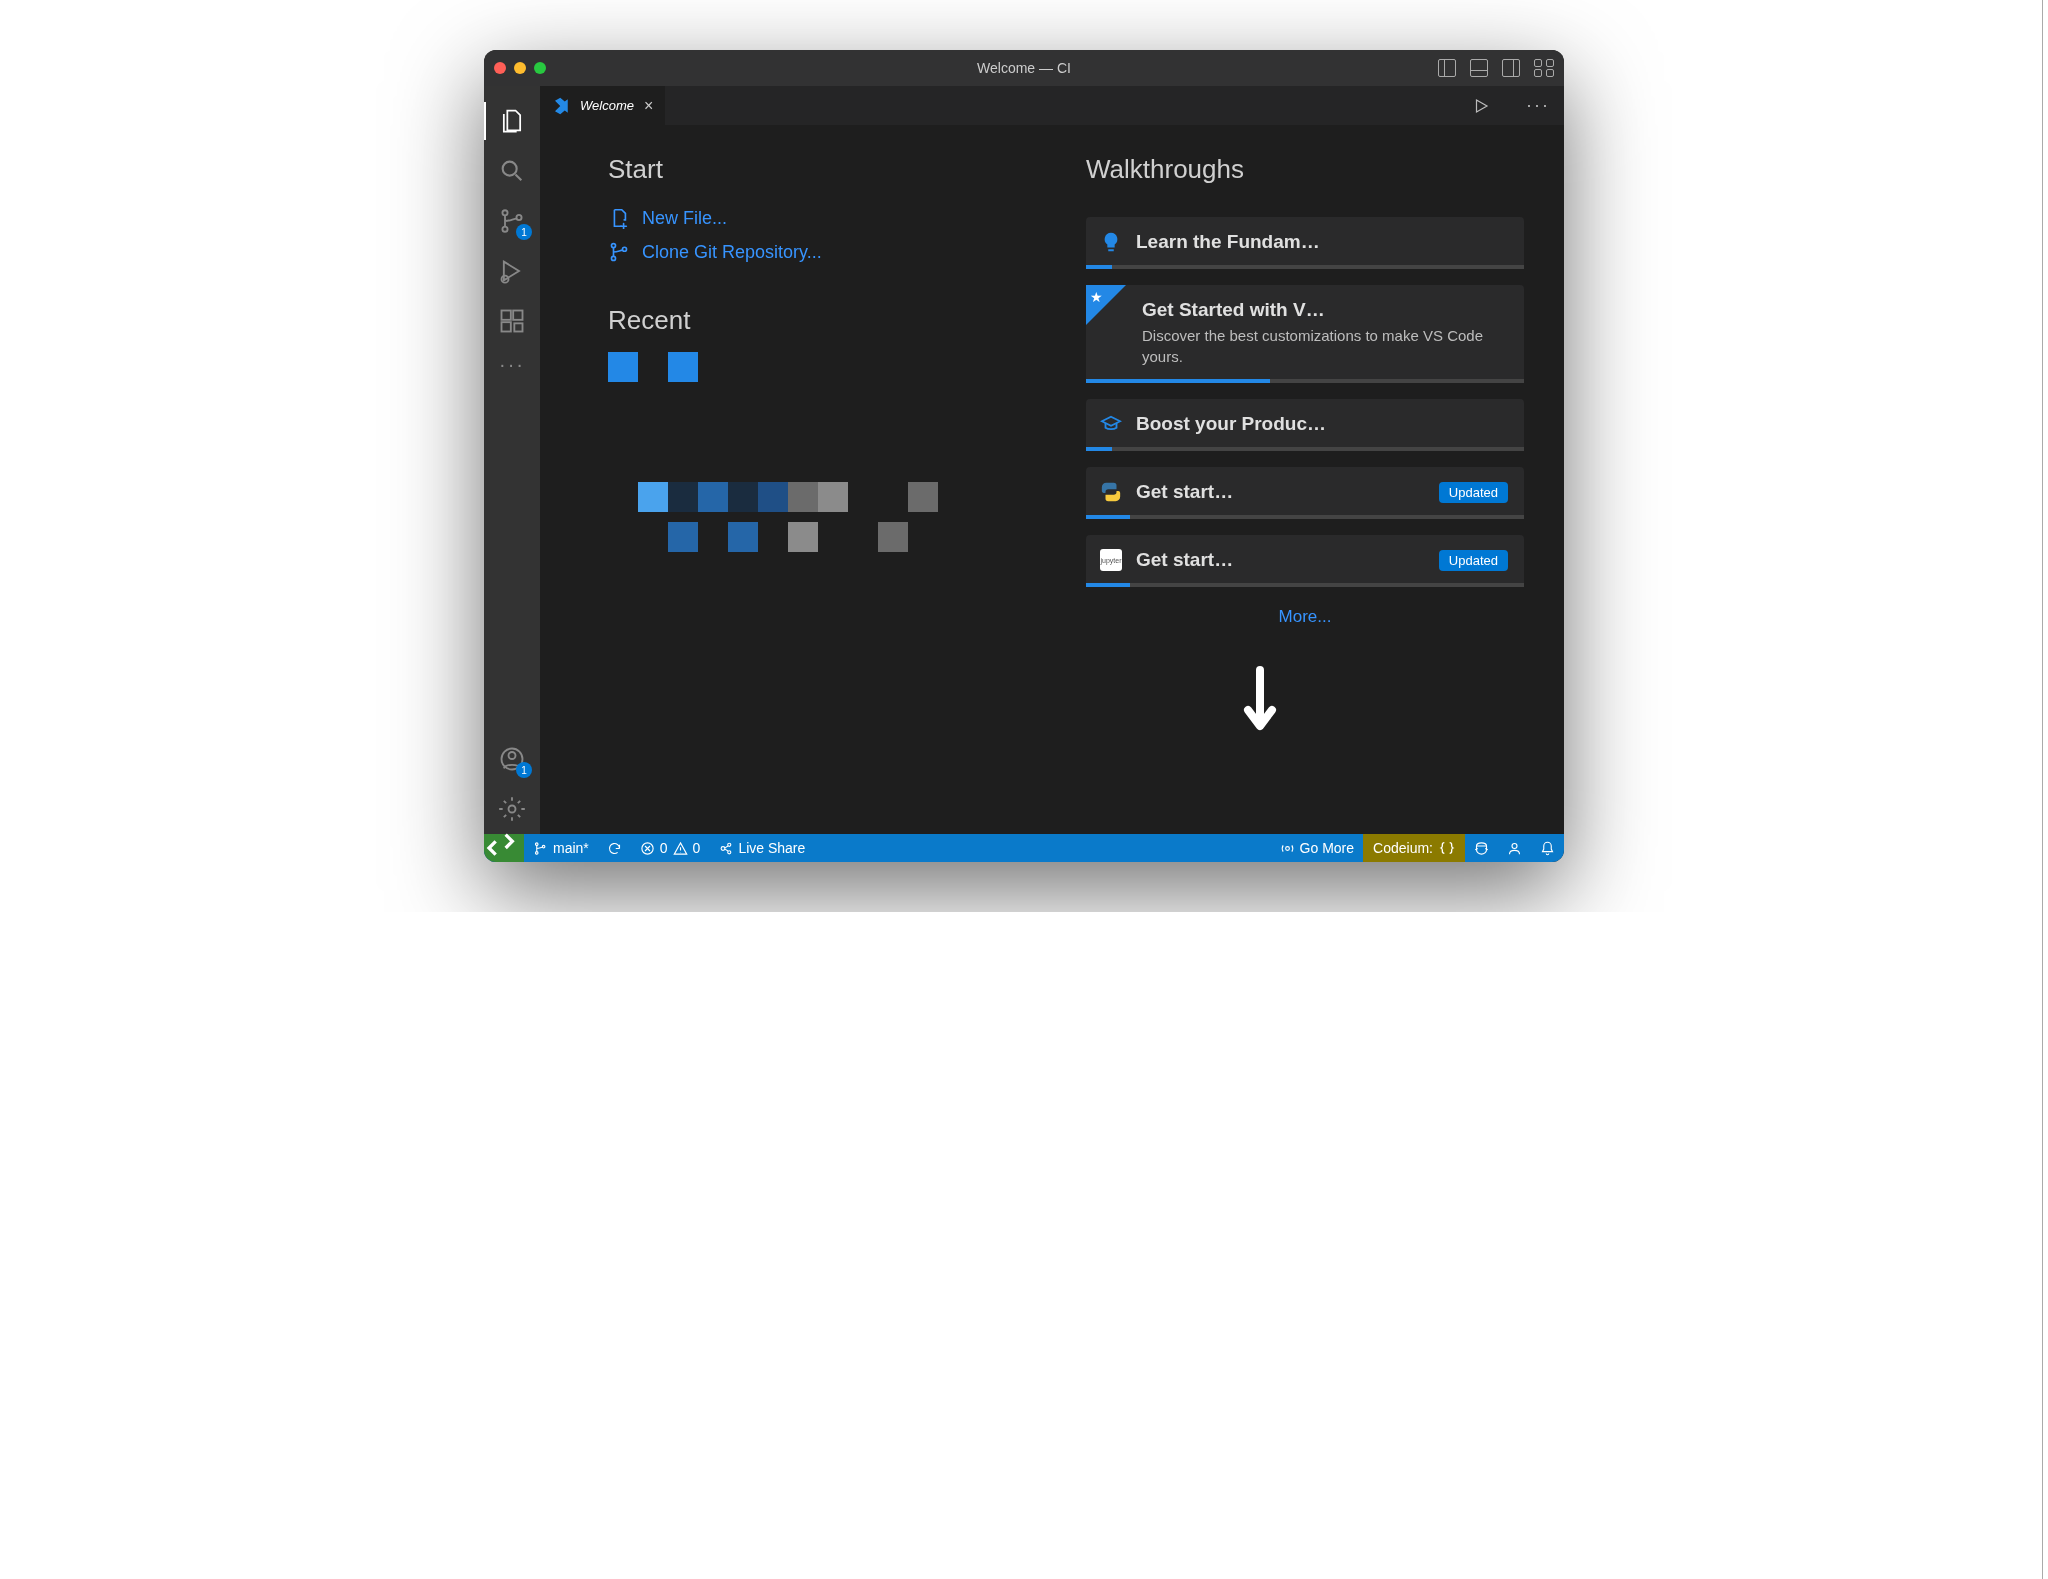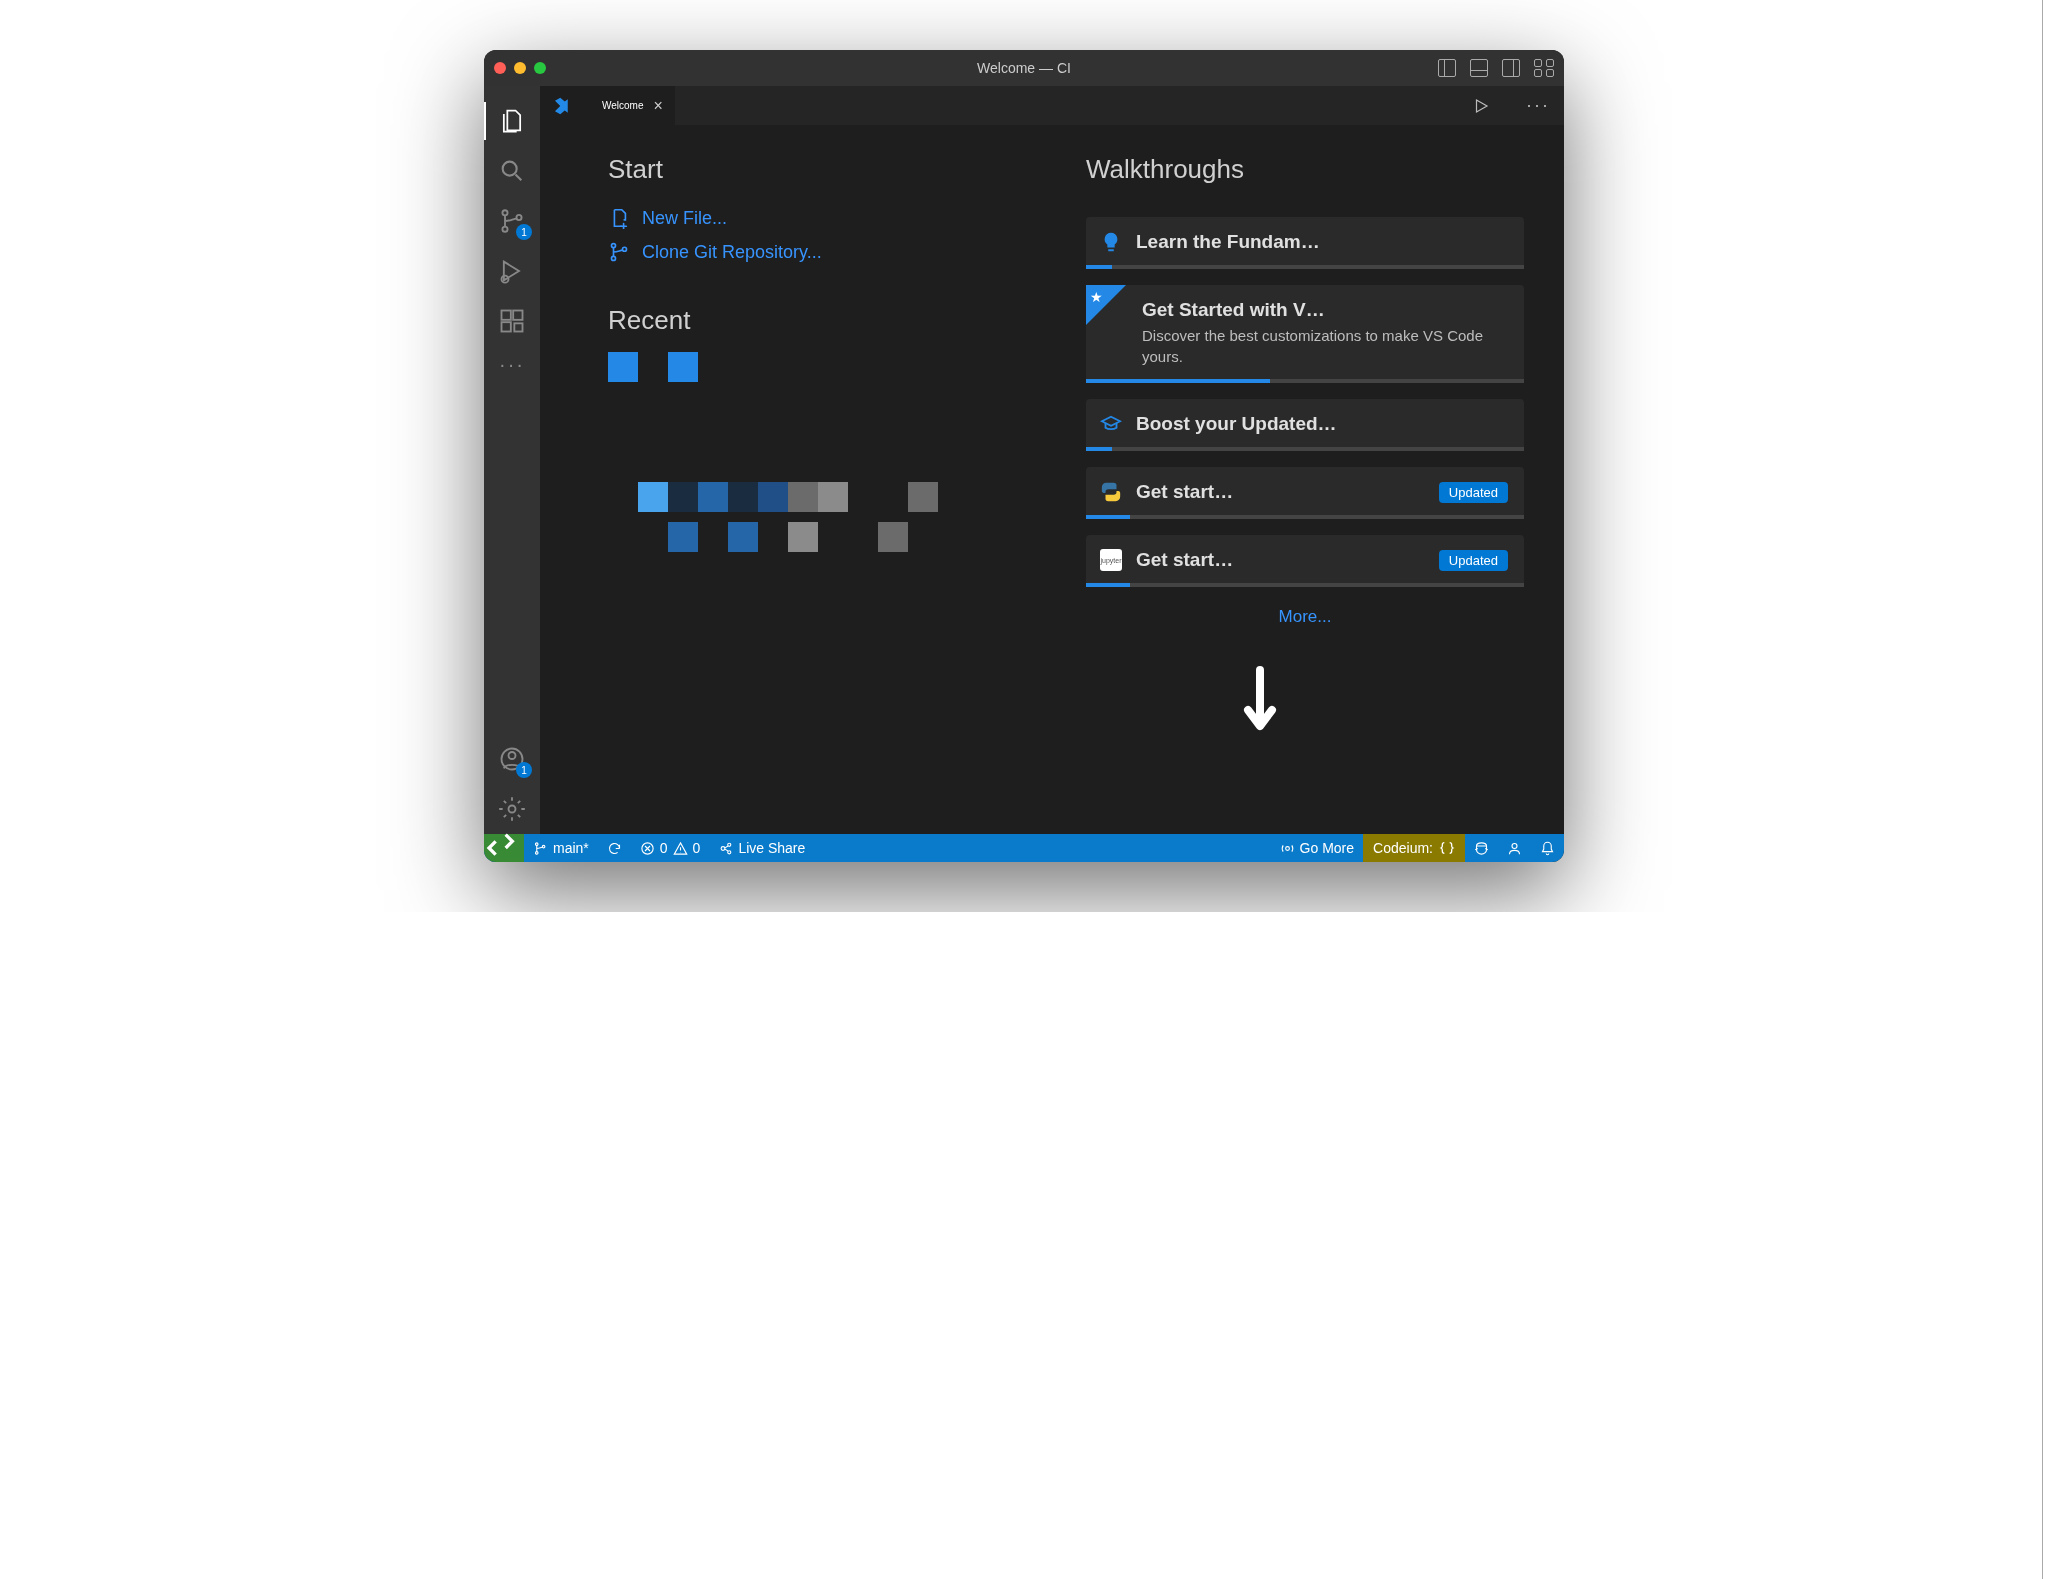--- a/index.html
+++ b/index.html
@@ -72,21 +72,21 @@
   .ab-ellipsis { color:#888; font-size:20px; letter-spacing:2px; text-align:center; width:56px; height:40px; line-height:36px; }
 
   .editor-area {
     flex: 1; display: flex; flex-direction: column; background: #1e1e1e; min-width:0;
   }
   .tabbar {
     height: 40px; background: #252526; display: flex; align-items: center;
     border-bottom: 1px solid #1e1e1e;
   }
   .tab { height: 100%; background:#1e1e1e; display:flex; align-items:center; padding: 0 12px; gap:10px; }
-  .tab .t-label { color:#fff; font-size:10px;margin-left:22px; }
+  .tab .t-label { color:#fff; font-style: italic; font-size:13px; }
   .tab .close { color:#ccc; font-size:16px; cursor:pointer; }
   .tabbar-actions { margin-left:auto; display:flex; gap:18px; padding-right:14px; align-items:center;}
   .tabbar-actions svg { width:18px; height:18px; }
   .tab-ell { color:#bbb; font-size:18px; letter-spacing:2px; cursor:pointer; }
 
   .welcome { flex:1; padding: 28px 40px 10px 68px; display:flex; gap:40px; overflow:hidden; position:relative; }
   .col { flex:1; min-width:0; }
   h2 { color:#d0d0d0; font-size:26px; font-weight:500; margin-bottom:16px; }
   .start-link { display:flex; align-items:center; gap:12px; color:#3794ff; font-size:18px; padding:6px 0; cursor:pointer; }
   .start-link svg { width:22px; height:22px; flex-shrink:0; }
@@ -310,21 +310,21 @@
             <div class="progress">
                 <div class="bar" style="width:42%"></div>
               </div>
           </div>
 
           <div class="card">
             <svg class="c-icon" viewBox="0 0 24 24" fill="none" stroke="#2388e6" stroke-width="2">
                 <path d="M2 9l10-5 10 5-10 5z"></path>
                 <path d="M6 11v5c3 2 9 2 12 0v-5"></path>
               </svg>
-            <div class="c-title">Boost your Updated…</div>
+            <div class="c-title">Boost your Produc…</div>
             <div class="progress">
                 <div class="bar" style="width:6%"></div>
               </div>
           </div>
 
           <div class="card">
             <svg class="c-icon" viewBox="0 0 24 24">
                 <path fill="#3674a6" d="M11 2h4c2 0 3 1 3 3v4H9c-2 0-3 1-3 3v1H4c-1 0-2-1-2-2V7c0-3 2-5 5-5h4z"></path>
                 <path fill="#f7ca3e" d="M13 22H9c-2 0-3-1-3-3v-4h9c2 0 3-1 3-3v-1h2c1 0 2 1 2 2v4c0 3-2 5-5 5h-4z"></path>
               </svg>

